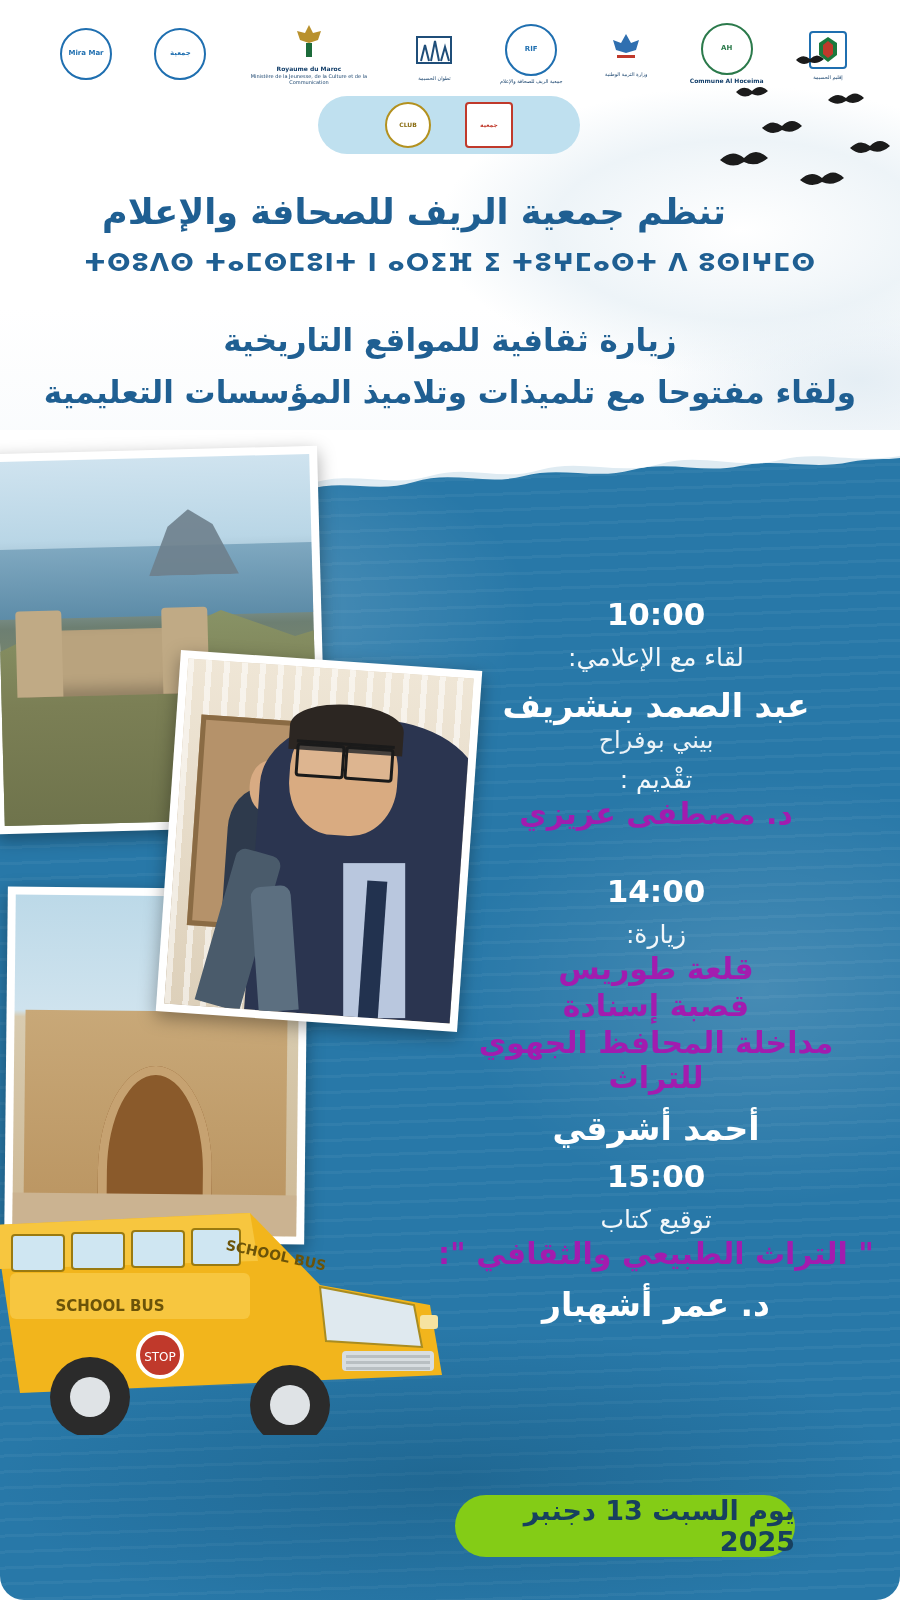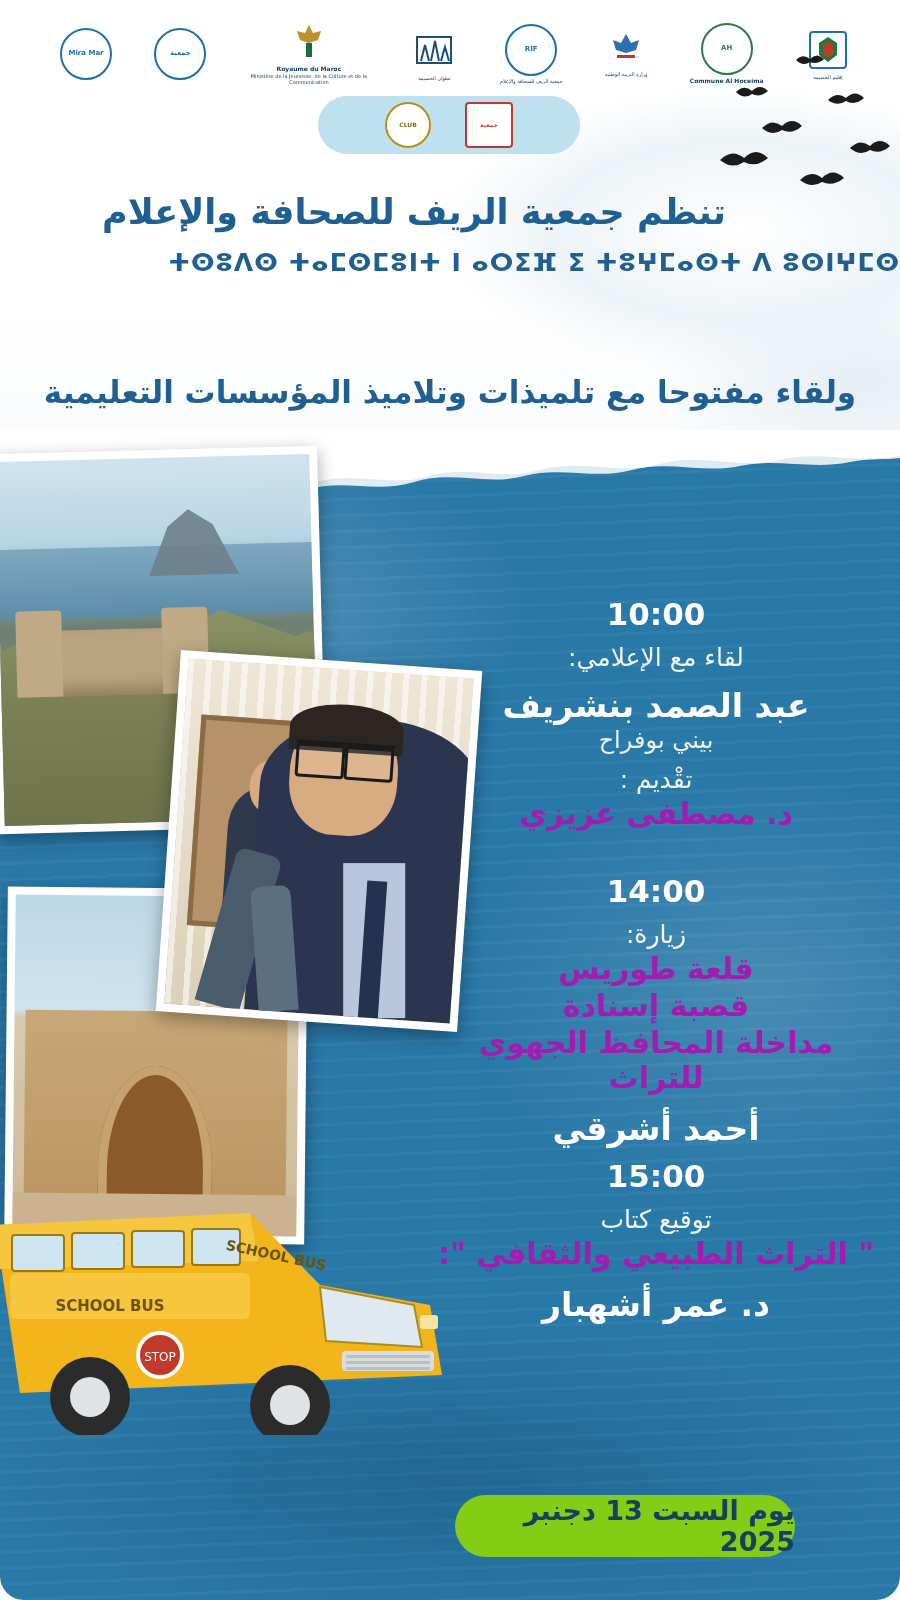--- a/index.html
+++ b/index.html
@@ -133,21 +133,21 @@
     color: #1f5f92;
     font-size: 35px;
     font-weight: bold;
     letter-spacing: 0px;
     margin-left: 40px;
   }
   .org-title-tifinagh {
     position: absolute;
     left: 0; top: 248px;
     width: 900px;
-    text-align: right;
+    text-align: center;
     color: #1f5f92;
     font-size: 25px;
     font-weight: bold;
     letter-spacing: 1px;
   }
   .subtitle1 {
     position: absolute;
     left: 0; top: 322px;
     width: 900px;
     text-align: center;
@@ -446,20 +446,21 @@
       <path d="M100 140 q11 -11 22 -2 q11 -11 22 0 q-11 9 -22 4 q-11 7 -22 -2z"></path>
       <path d="M128 60 q9 -9 18 -2 q9 -9 18 0 q-9 8 -18 3 q-9 6 -18 -1z"></path>
       <path d="M150 108 q10 -10 20 -2 q10 -10 20 0 q-10 9 -20 4 q-10 7 -20 -2z"></path>
       <path d="M36 52 q8 -8 16 -1 q8 -8 16 0 q-8 7 -16 3 q-8 6 -16 -2z"></path>
       <path d="M96 20 q7 -7 14 -1 q7 -7 14 0 q-7 6 -14 3 q-7 5 -14 -2z"></path>
     </g>
   </svg>
 
   <div class="org-title">تنظم جمعية الريف للصحافة والإعلام</div>
   <div class="org-title-tifinagh">ⵜⵙⵓⴷⵙ ⵜⴰⵎⵙⵎⵓⵏⵜ ⵏ ⴰⵔⵉⴼ ⵉ ⵜⵓⵖⵎⴰⵙⵜ ⴷ ⵓⵙⵏⵖⵎⵙ</div>
+  <div class="subtitle1">زيارة ثقافية للمواقع التاريخية</div>
   <div class="subtitle2">ولقاء مفتوحا مع تلميذات وتلاميذ المؤسسات التعليمية</div>
 
   <div class="photo" id="photo-kasbah">
     <div class="img">
       <div class="kasbah-sea"></div>
       <div class="kasbah-rock"></div>
       <div class="kasbah-hill"></div>
       <div class="kasbah-fort"></div>
     </div>
   </div>

